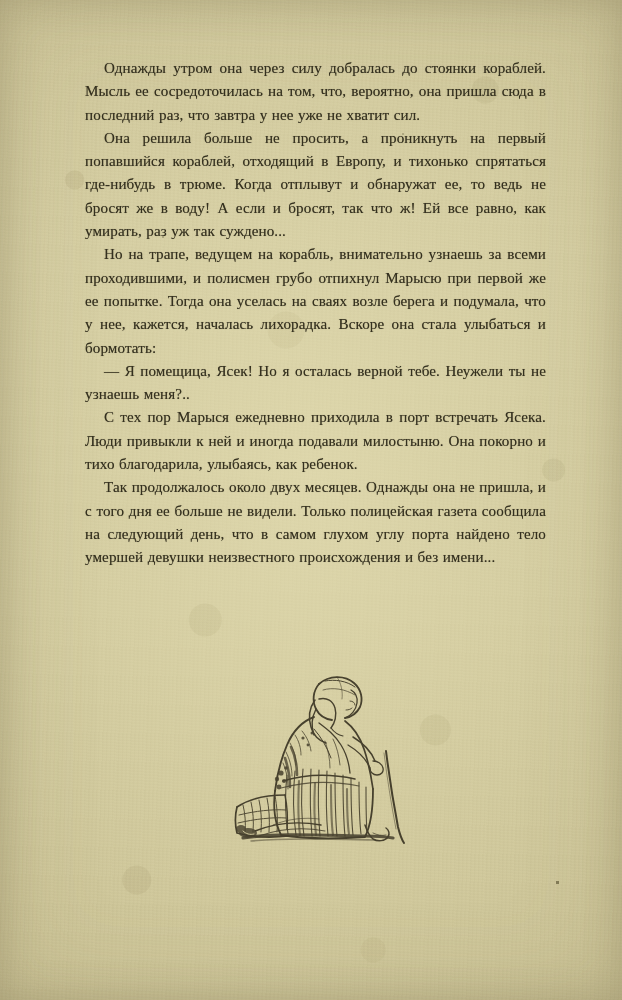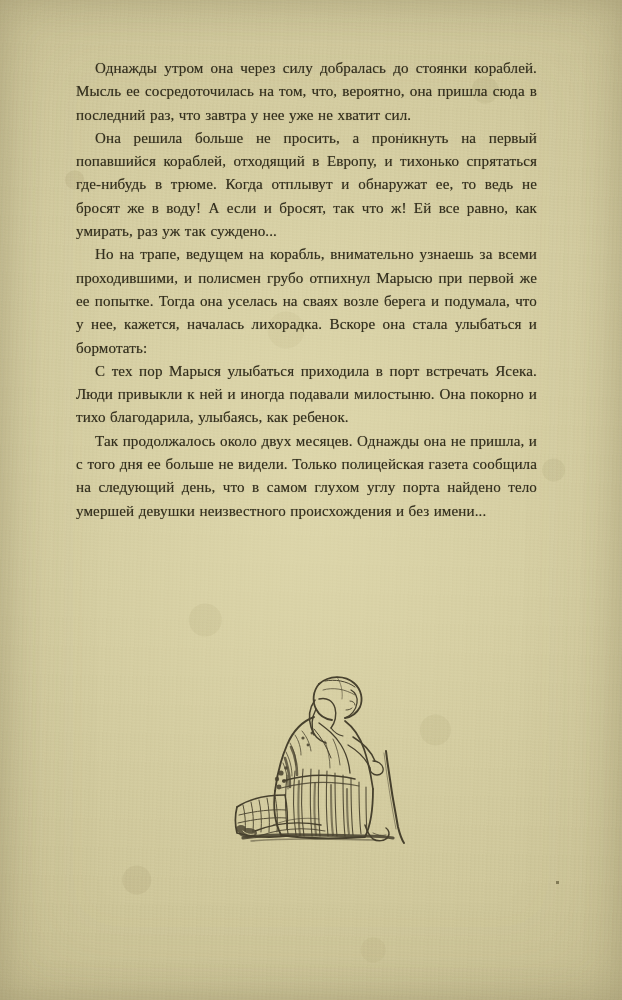--- a/index.html
+++ b/index.html
@@ -60,21 +60,21 @@
   .speck {
     position: absolute;
     background: #5a5334;
     opacity: .65;
     pointer-events: none;
   }
 
   
   #textblock {
     position: absolute;
-    left: 76px;
+    left: 85px;
     top: 57px;
     width: 461px;
   }
   p.para {
     margin: 0;
     font-size: 15.1px;
     line-height: 23.3px;
     text-align: justify;
     text-indent: 19px;
     color: #34301f;
@@ -103,21 +103,22 @@
 
   <div class="speck" style="left:556px;top:881px;width:3px;height:3px;"></div>
   <div class="speck" style="left:162px;top:236px;width:2px;height:2px;opacity:.35;"></div>
   <div class="speck" style="left:402px;top:133px;width:2px;height:2px;opacity:.3;"></div>
 
   <div id="textblock">
 
     <p class="para">Однажды утром она через силу добралась до стоянки кораблей. Мысль ее сосредоточилась на том, что, вероятно, она пришла сюда в последний раз, что завтра у нее уже не хватит сил.</p>
     <p class="para">Она решила больше не просить, а проникнуть на первый попавшийся кораблей, отходящий в Европу, и тихонько спрятаться где-нибудь в трюме. Когда отплывут и обнаружат ее, то ведь не бросят же в воду! А если и бросят, так что ж! Ей все равно, как умирать, раз уж так суждено...</p>
     <p class="para">Но на трапе, ведущем на корабль, внимательно узнаешь за всеми проходившими, и полисмен грубо отпихнул Марысю при первой же ее попытке. Тогда она уселась на сваях возле берега и подумала, что у нее, кажется, началась лихорадка. Вскоре она стала улыбаться и бормотать:</p>
-    <p class="para">С тех пор Марыся улыбаться приходила в порт встречать Ясека. Люди привыкли к ней и иногда подавали милостыню. Она покорно и тихо благодарила, улыбаясь, как ребенок.</p>
+    <p class="para dash">— Я помещица, Ясек! Но я осталась верной тебе. Неужели ты не узнаешь меня?..</p>
+    <p class="para">С тех пор Марыся ежедневно приходила в порт встречать Ясека. Люди привыкли к ней и иногда подавали милостыню. Она покорно и тихо благодарила, улыбаясь, как ребенок.</p>
     <p class="para">Так продолжалось около двух месяцев. Однажды она не пришла, и с того дня ее больше не видели. Только полицейская газета сообщила на следующий день, что в самом глухом углу порта найдено тело умершей девушки неизвестного происхождения и без имени...</p>
 
   </div>
 
   <div id="illus">
     <svg viewBox="0 0 215 215" xmlns="http://www.w3.org/2000/svg" aria-hidden="true">
       <g fill="none" stroke="#3b3524" stroke-width="1.5" stroke-linecap="round" stroke-linejoin="round">
 
         <path d="M28 183 C60 178, 100 180, 150 181 C162 181, 172 182, 178 183" stroke="#3a3423" stroke-width="3.2" opacity=".85"></path>
         <path d="M36 186 C70 183, 110 184, 160 185" stroke="#3a3423" stroke-width="1.6" opacity=".5"></path>

